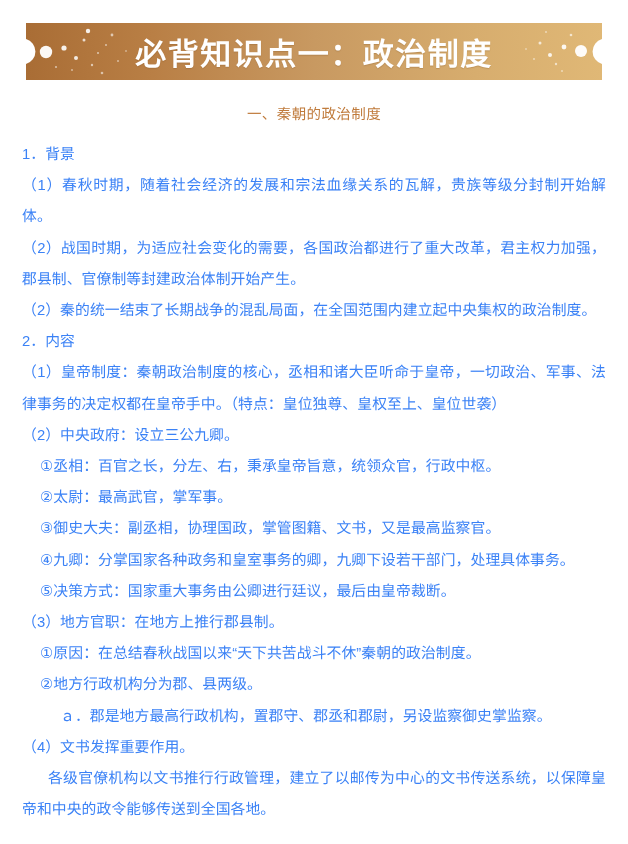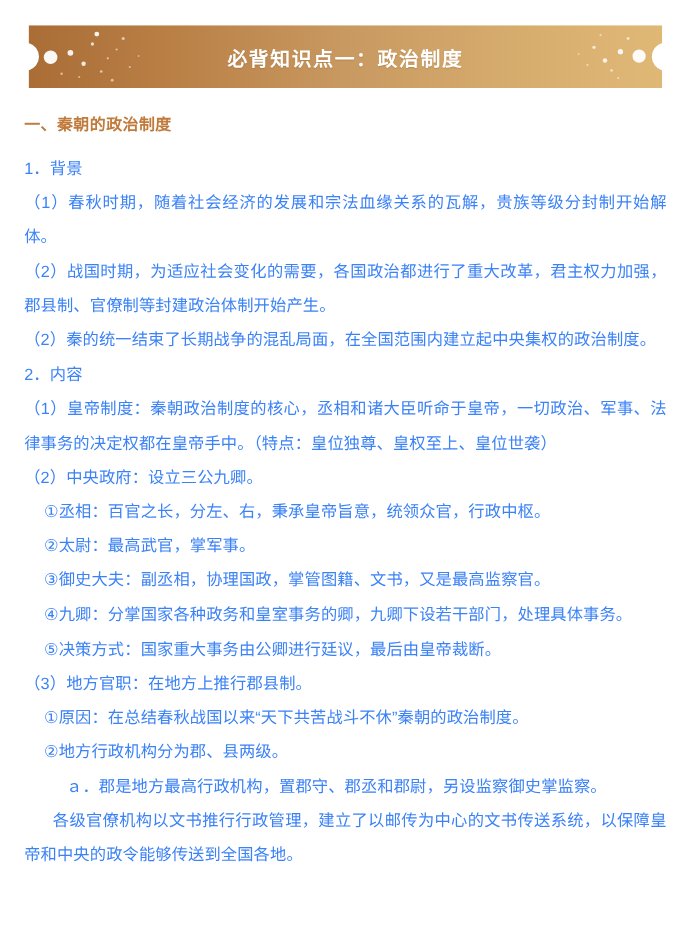--- a/index.html
+++ b/index.html
@@ -36,41 +36,42 @@
   .banner-title {
     position: absolute;
     left: 0;
     top: 0;
     width: 576px;
     height: 57px;
     display: flex;
     align-items: center;
     justify-content: center;
     color: #ffffff;
-    font-size: 18px;
+    font-size: 31px;
     font-weight: bold;
     letter-spacing: 1.5px;
     text-shadow: 0 1px 1px rgba(120,75,30,0.25);
     font-family: "Liberation Sans", "DejaVu Sans", sans-serif;
     white-space: nowrap;
   }
 
   
   .content {
     padding: 0 22px 0 22px;
     box-sizing: border-box;
     width: 628px;
   }
   .section-heading {
     color: #c07b3c;
     font-size: 14.5px;
-    font-weight: bold;
+    font-weight: normal;
     letter-spacing: 0.4px;
     margin: 0 0 14px 0;
     line-height: 22px;
+    text-align: center;
   }
   .line {
     font-size: 14.8px;
     color: #3b82f6;
     line-height: 31.2px;
     margin: 0;
     letter-spacing: 0.1px;
     text-align: justify;
     text-justify: inter-ideograph;
     white-space: normal;
@@ -140,15 +141,16 @@
       <p class="line lvl1">（2）中央政府：设立三公九卿。</p>
       <p class="line lvl2">①丞相：百官之长，分左、右，秉承皇帝旨意，统领众官，行政中枢。</p>
       <p class="line lvl2">②太尉：最高武官，掌军事。</p>
       <p class="line lvl2">③御史大夫：副丞相，协理国政，掌管图籍、文书，又是最高监察官。</p>
       <p class="line lvl2">④九卿：分掌国家各种政务和皇室事务的卿，九卿下设若干部门，处理具体事务。</p>
       <p class="line lvl2">⑤决策方式：国家重大事务由公卿进行廷议，最后由皇帝裁断。</p>
       <p class="line lvl1">（3）地方官职：在地方上推行郡县制。</p>
       <p class="line lvl2">①原因：在总结春秋战国以来“天下共苦战斗不休”秦朝的政治制度。</p>
       <p class="line lvl2">②地方行政机构分为郡、县两级。</p>
       <p class="line lvl3">ａ．郡是地方最高行政机构，置郡守、郡丞和郡尉，另设监察御史掌监察。</p>
+      <p class="line lvl1">（4）文书发挥重要作用。</p>
       <p class="line lvl1 indent-first">各级官僚机构以文书推行行政管理，建立了以邮传为中心的文书传送系统，以保障皇帝和中央的政令能够传送到全国各地。</p>
     </div>
 </div>
 
 </body></html>

